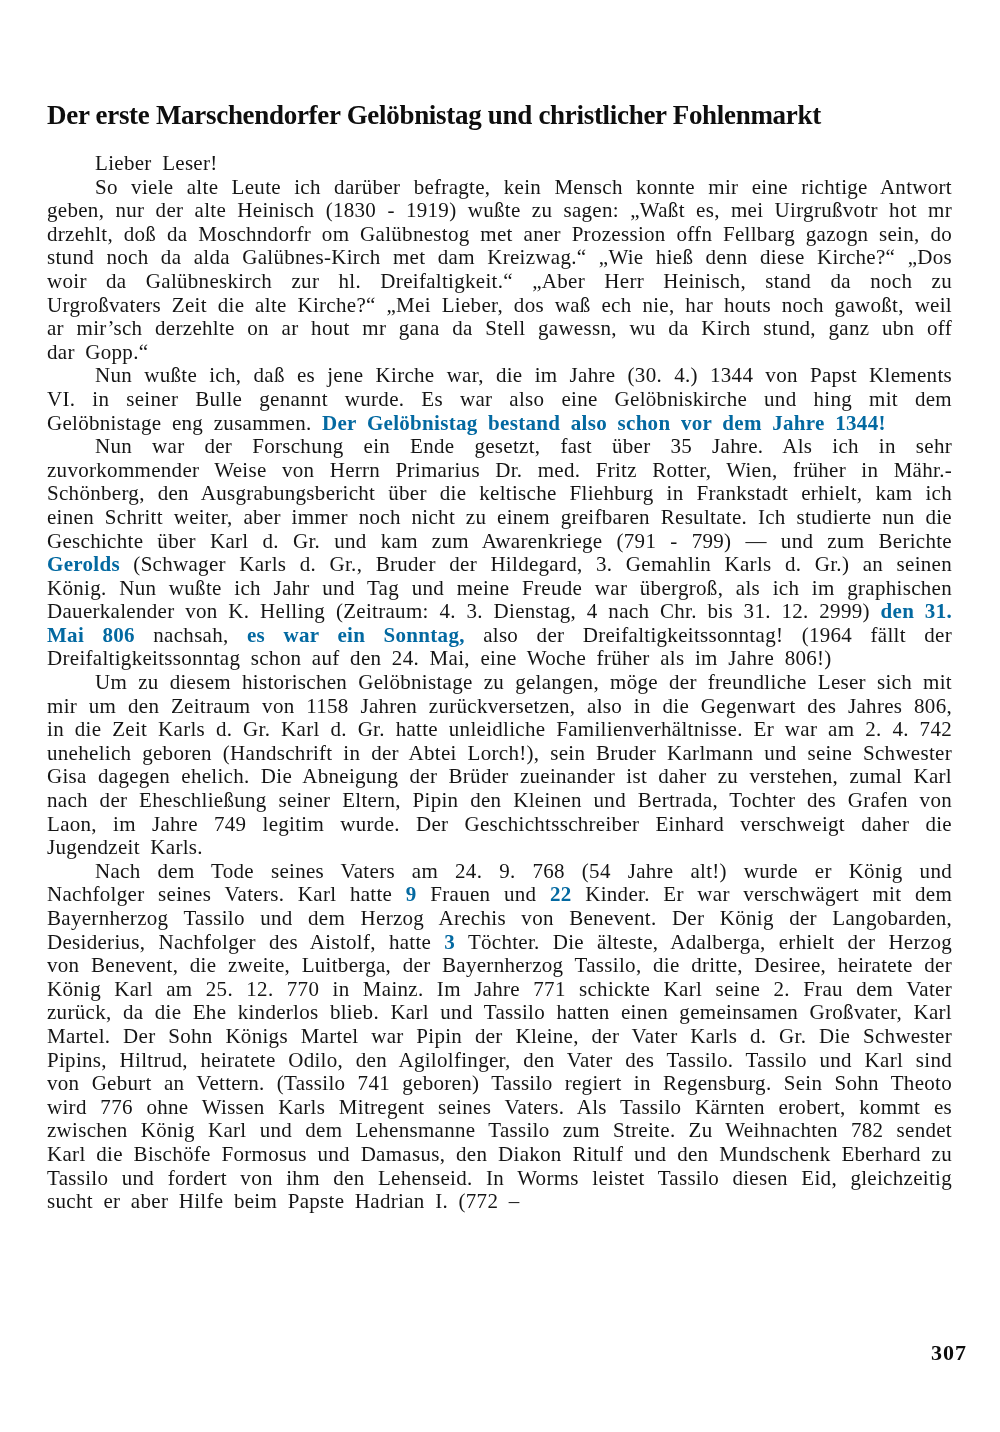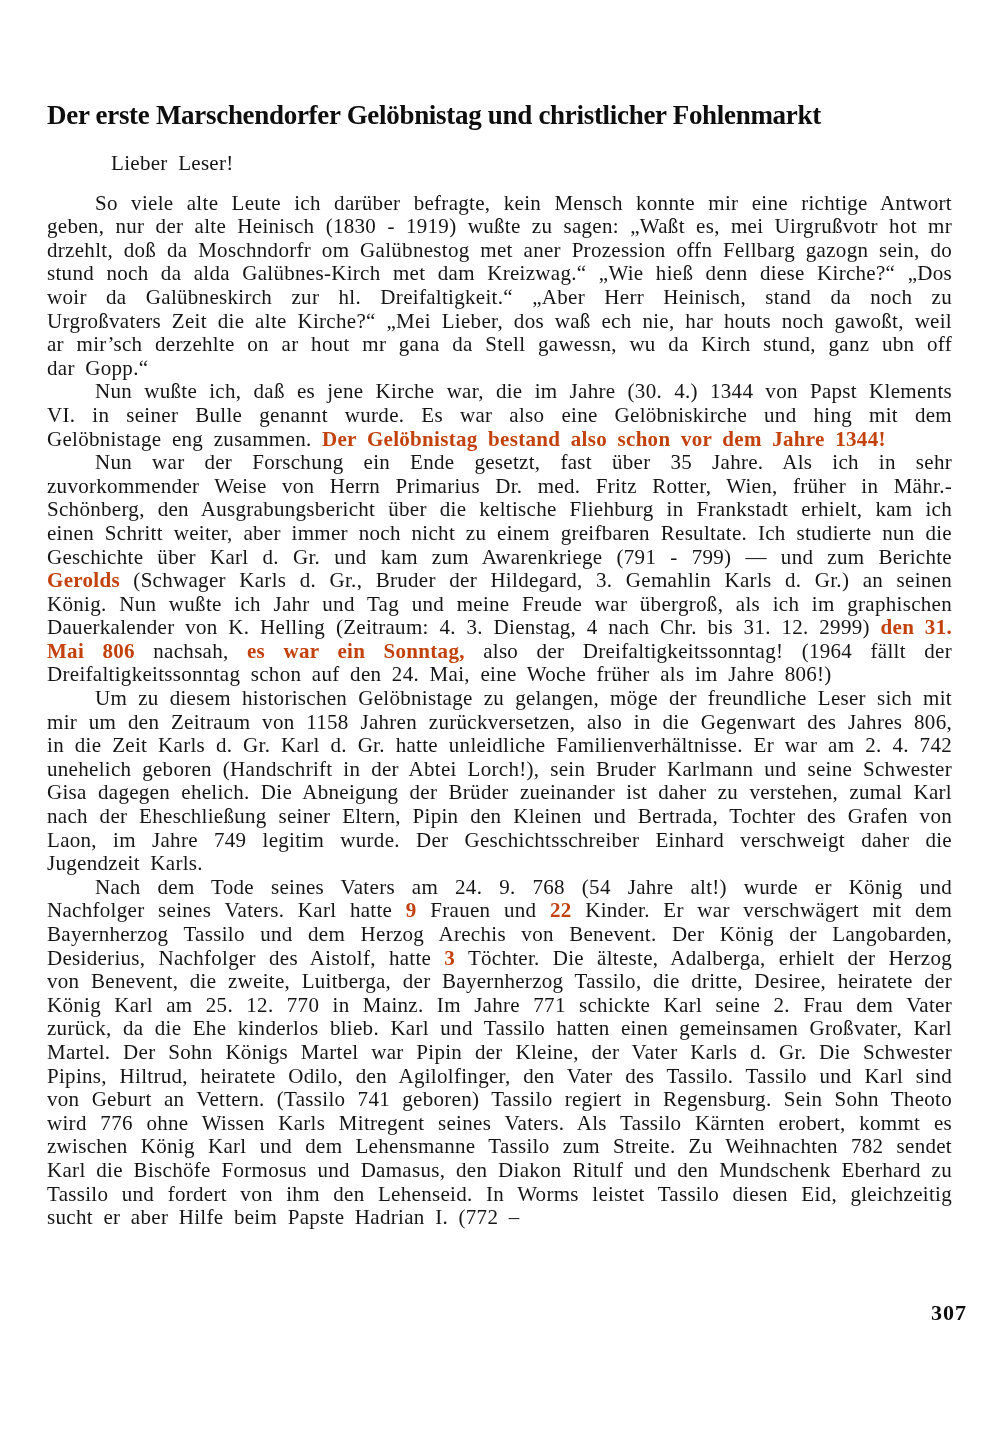--- a/index.html
+++ b/index.html
@@ -28,35 +28,35 @@
     color: #0e0e0e;
   }
   .body-text {
     font-size: 21px;
     line-height: 23.6px;
     letter-spacing: 0.3px;
     word-spacing: 5px;
     text-align: justify;
   }
   p.salutation {
-    margin: 16px;
+    margin: 0;
     text-indent: 48px;
     text-align: left;
   }
   p.para {
     margin: 0;
     text-indent: 48px;
   }
   p.para b, .body-text b {
     font-weight: bold;
-    color: #c2410c;
+    color: #0369a1;
   }
   .page-number {
     position: absolute;
-    top: 1300px;
+    top: 1340px;
     right: 33px;
     font-size: 22px;
     font-weight: bold;
     letter-spacing: 1px;
     color: #0d0d0d;
     text-align: right;
   }
 </style>
 </head>
 <body>

